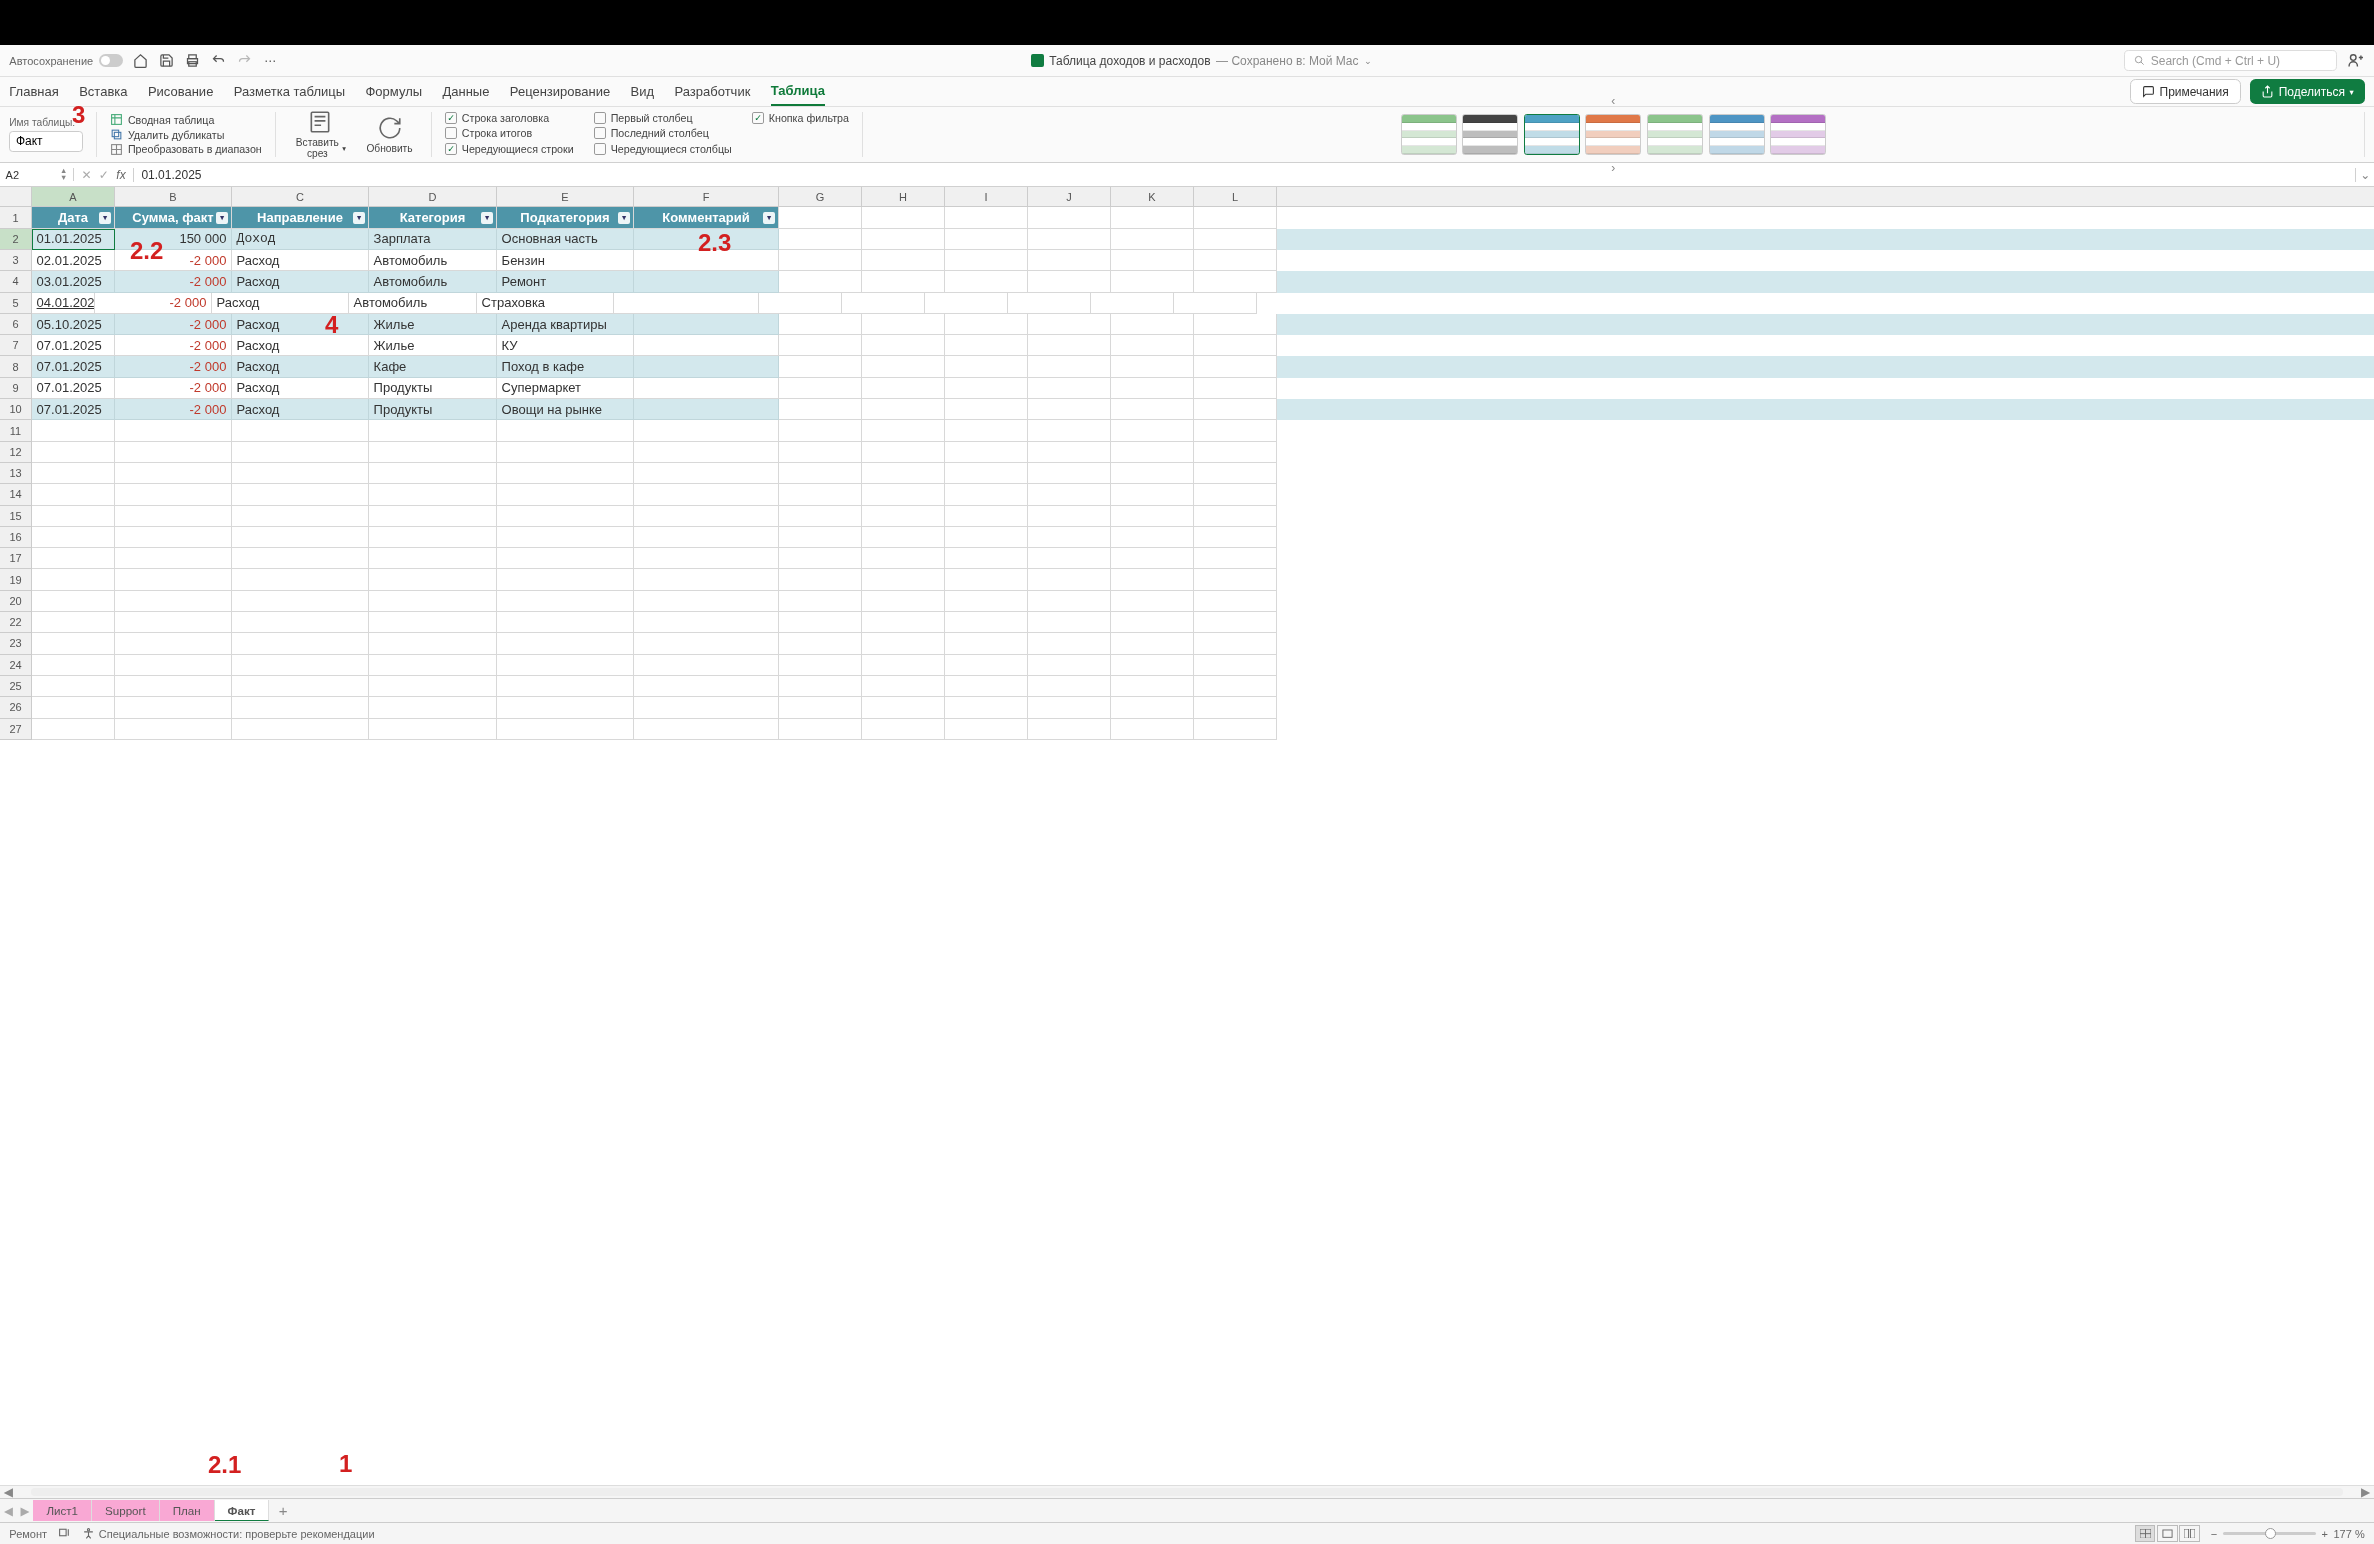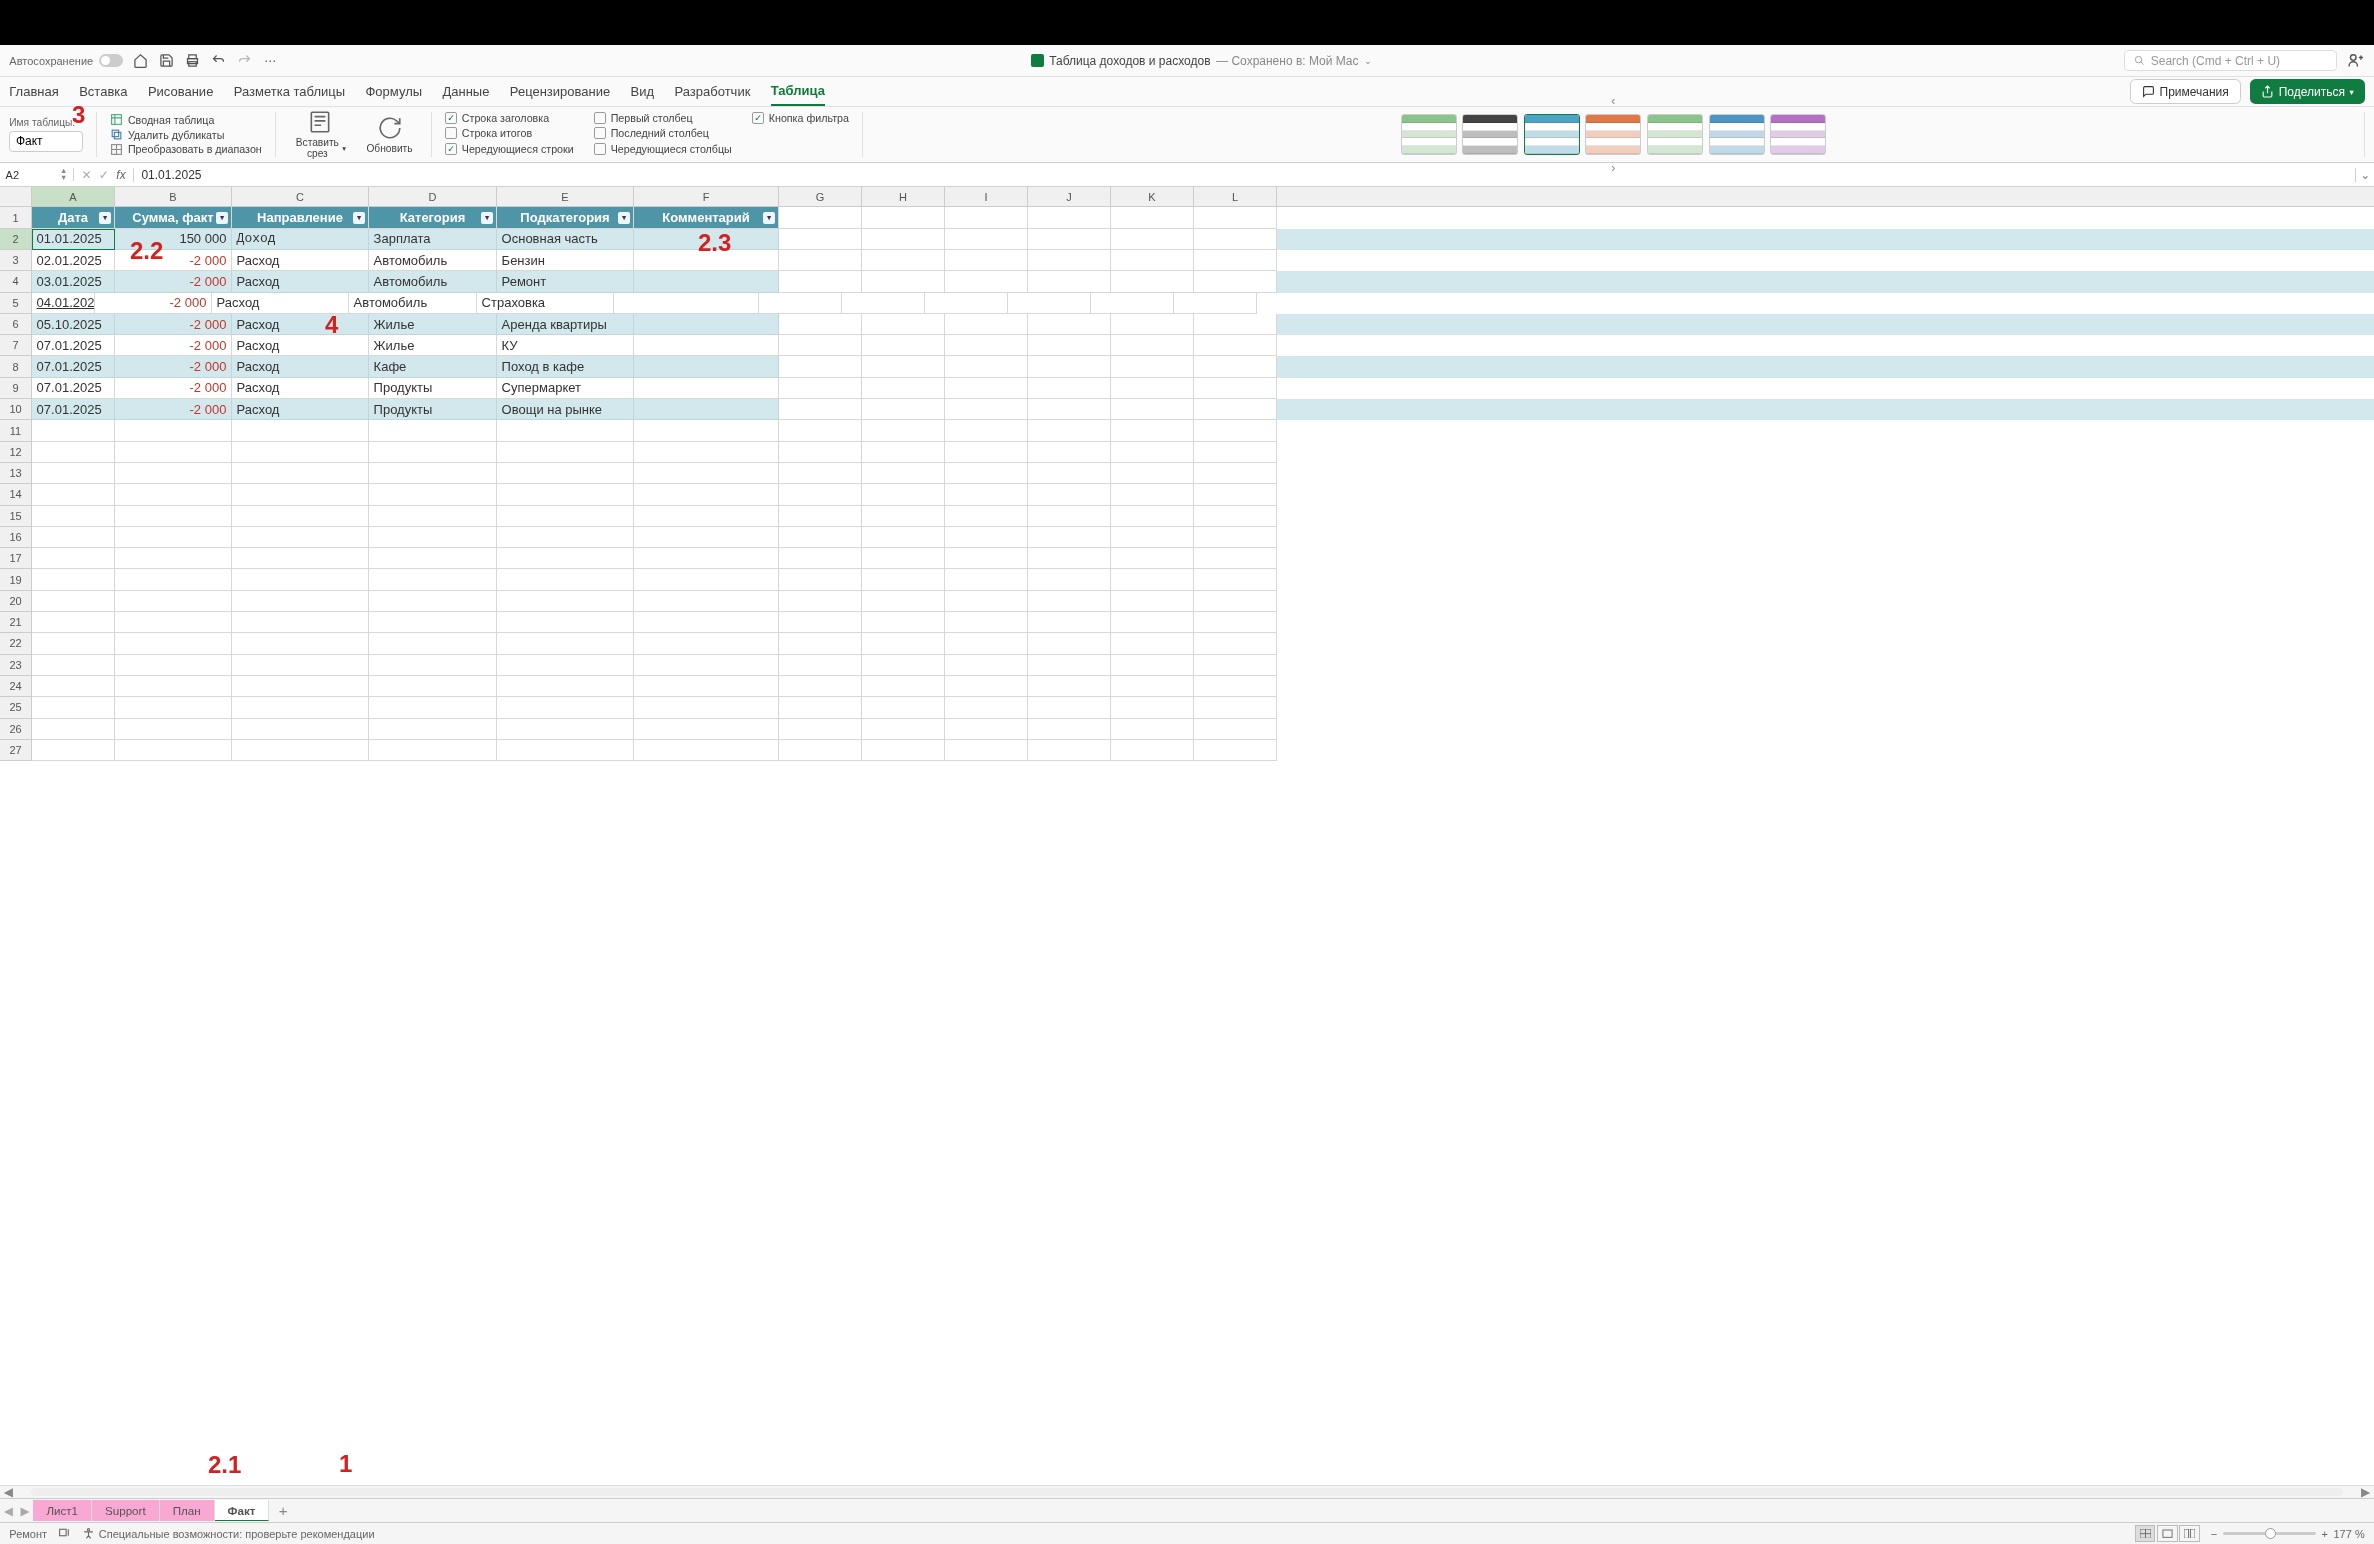--- a/index.html
+++ b/index.html
@@ -650,35 +650,20 @@
           <div class="cell" style="width: 137px;"></div>
           <div class="cell" style="width: 145px;"></div>
           <div class="cell" style="width: 83px;"></div>
           <div class="cell" style="width: 83px;"></div>
           <div class="cell" style="width: 83px;"></div>
           <div class="cell" style="width: 83px;"></div>
           <div class="cell" style="width: 83px;"></div>
           <div class="cell" style="width: 83px;"></div>
         </div>
         <div class="row">
-          <div class="row-h">21</div>
-          <div class="cell" style="width: 83px;"></div>
-          <div class="cell" style="width: 117px;"></div>
-          <div class="cell" style="width: 137px;"></div>
-          <div class="cell" style="width: 128px;"></div>
-          <div class="cell" style="width: 137px;"></div>
-          <div class="cell" style="width: 145px;"></div>
-          <div class="cell" style="width: 83px;"></div>
-          <div class="cell" style="width: 83px;"></div>
-          <div class="cell" style="width: 83px;"></div>
-          <div class="cell" style="width: 83px;"></div>
-          <div class="cell" style="width: 83px;"></div>
-          <div class="cell" style="width: 83px;"></div>
-        </div>
-        <div class="row">
           <div class="row-h">22</div>
           <div class="cell" style="width: 83px;"></div>
           <div class="cell" style="width: 117px;"></div>
           <div class="cell" style="width: 137px;"></div>
           <div class="cell" style="width: 128px;"></div>
           <div class="cell" style="width: 137px;"></div>
           <div class="cell" style="width: 145px;"></div>
           <div class="cell" style="width: 83px;"></div>
           <div class="cell" style="width: 83px;"></div>
           <div class="cell" style="width: 83px;"></div>

